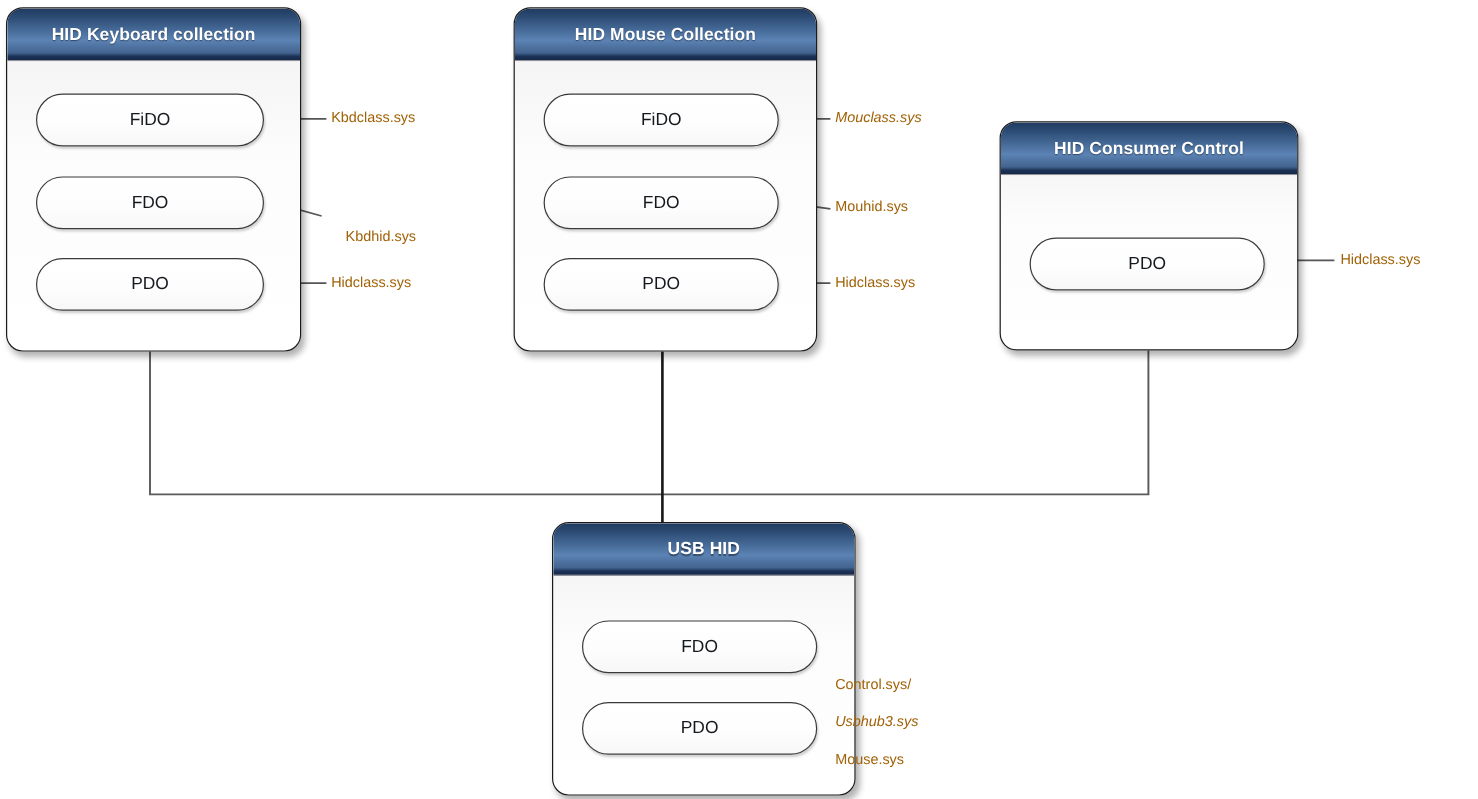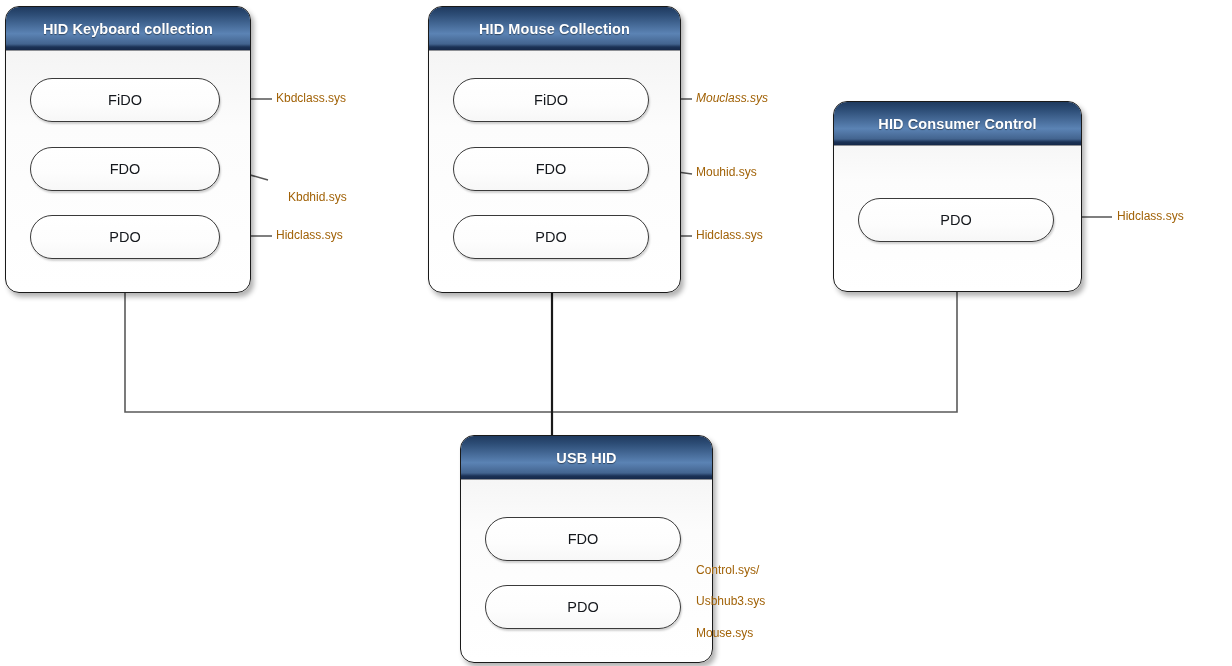--- a/index.html
+++ b/index.html
@@ -190,15 +190,15 @@
       <div class="pill" style="left:24px; top:105px; width:196px; height:44px;">
         <span class="pill-label">PDO</span>
       </div>
     </div>
   </div>
 
   <div class="callout" style="left:696px; top:518px;">
     <div>Control.sys/</div>
     <div>Mouse.sys</div>
   </div>
-  <div class="callout" style="left:696px; top:591px;">Usbhub3.sys</div>
+  <div class="callout" style="left:696px; top:591px;font-style:italic;">Usbhub3.sys</div>
 
 </div>
 
 </body></html>

